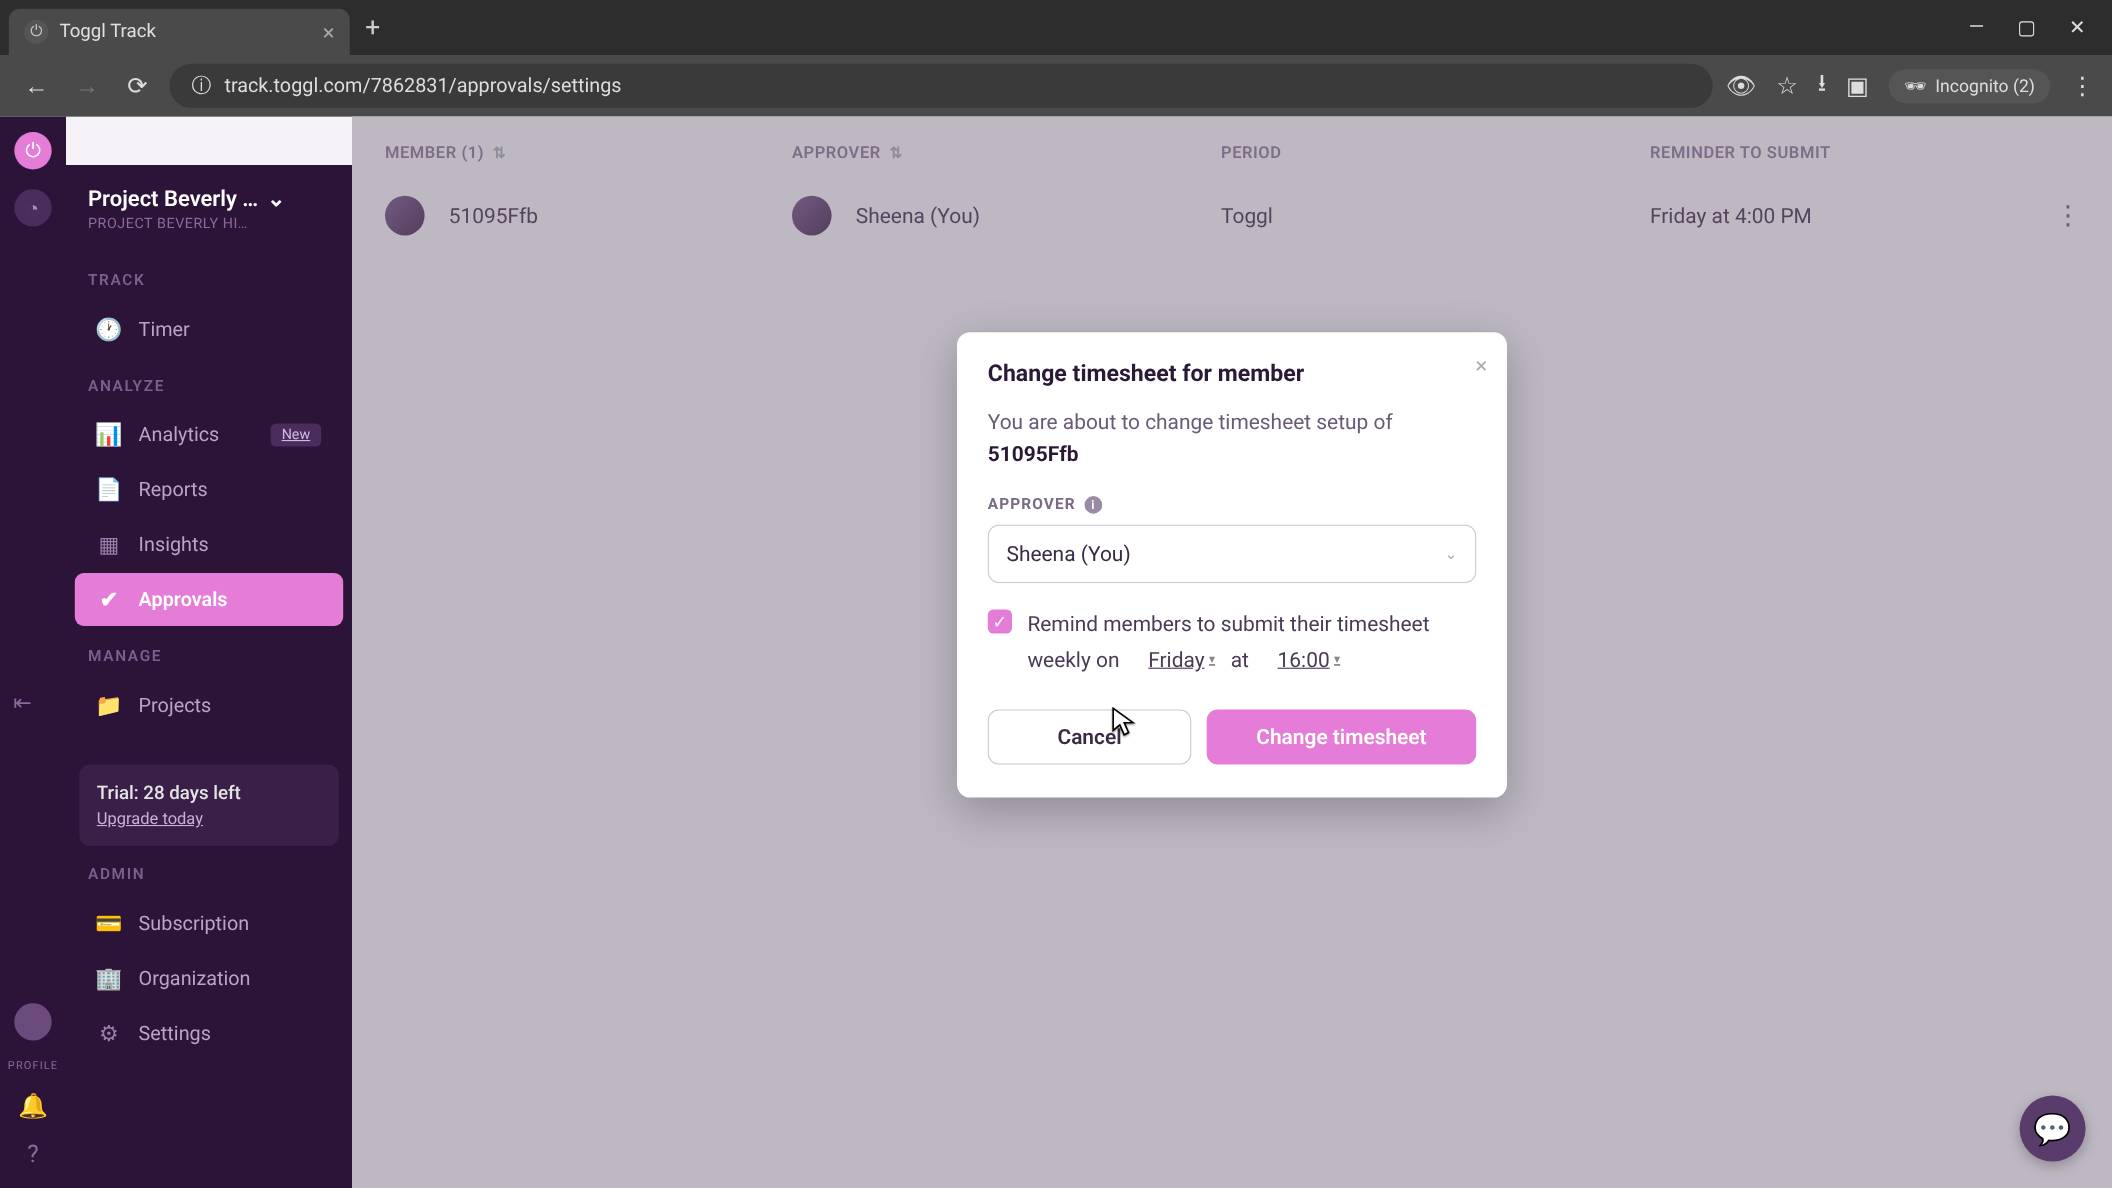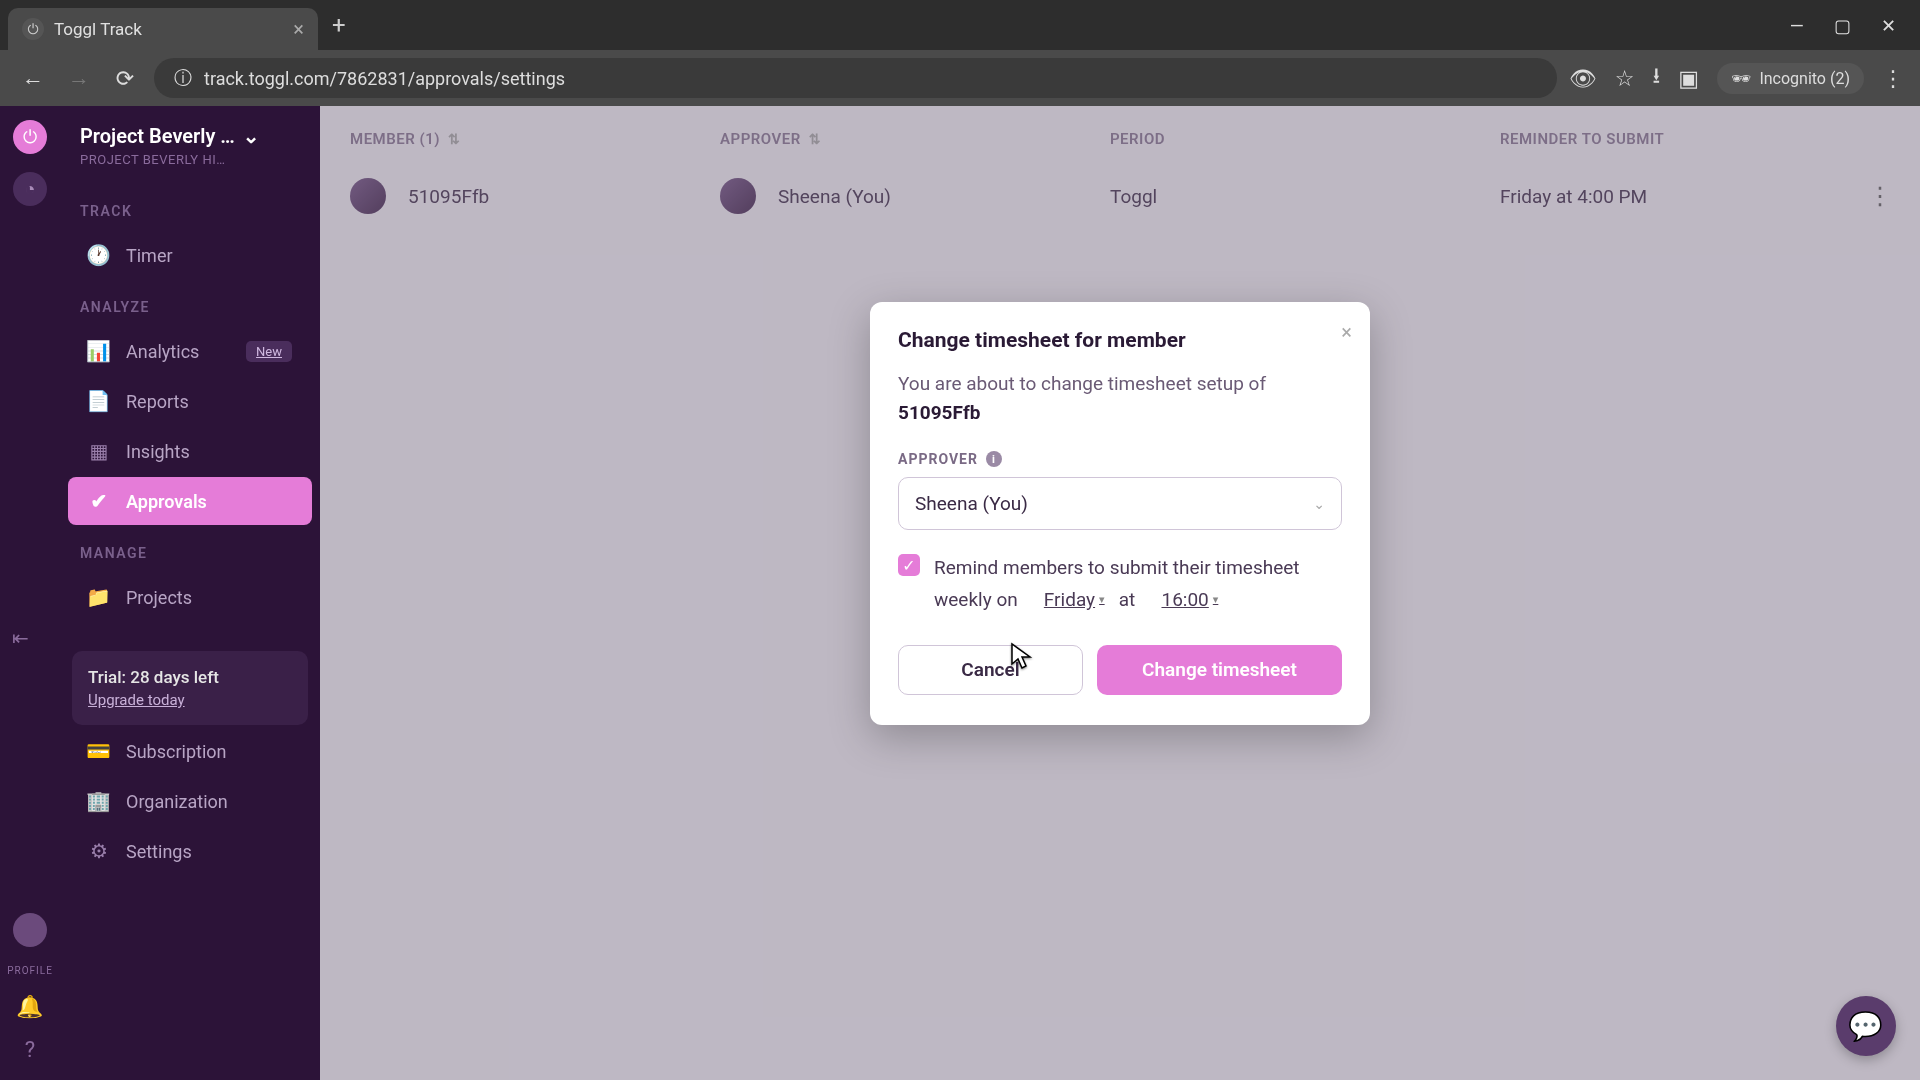--- a/index.html
+++ b/index.html
@@ -30,21 +30,21 @@
 .rail-icon { width: 34px; height: 34px; border-radius: 50%; background: #e57cd8; display: flex; align-items: center; justify-content: center; color: #fff; font-size: 18px; }
 .rail-icon.dim { background: #4a2d5c; color: #a88bb8; }
 .rail-bottom { margin-top: auto; display: flex; flex-direction: column; align-items: center; gap: 18px; padding-bottom: 18px; }
 .rail-avatar { width: 34px; height: 34px; border-radius: 50%; background: #6b4a7c; }
 .rail-label { color: #8a6b9c; font-size: 10px; letter-spacing: 1px; }
 .rail-bell { color: #e57cd8; font-size: 22px; }
 .rail-help { color: #8a6b9c; font-size: 22px; }
 .rail-collapse { position: absolute; left: 12px; top: 520px; color: #8a6b9c; font-size: 20px; }
 
 
-.sidebar { width: 260px; background: #2c1338; color: #b8a5c5; padding-top: 18px; }
+.sidebar { width: 260px; background: #2c1338; color: #b8a5c5; padding-top: 18px; margin-top: 44px; }
 .ws-header { padding: 0 20px 18px 20px; }
 .ws-name { color: #fff; font-size: 20px; font-weight: 600; display: flex; align-items: center; gap: 8px; }
 .ws-sub { color: #8a6b9c; font-size: 13px; letter-spacing: 0.5px; margin-top: 4px; text-transform: uppercase; }
 .section-label { color: #7a608c; font-size: 14px; letter-spacing: 1.5px; padding: 18px 20px 10px; font-weight: 600; }
 .nav-item { display: flex; align-items: center; gap: 16px; padding: 12px 20px; font-size: 18px; color: #b8a5c5; cursor: pointer; border-radius: 8px; margin: 2px 8px; }
 .nav-item.active { background: #e57cd8; color: #fff; font-weight: 600; }
 .nav-item.active .nav-icn { color: #fff; }
 .nav-icn { width: 22px; font-size: 20px; color: #9a7fab; display: flex; align-items: center; justify-content: center; }
 .badge { background: #4a2d5c; color: #d0b8e0; font-size: 13px; padding: 3px 10px; border-radius: 5px; margin-left: auto; text-decoration: underline; }
 .trial-box { margin: 30px 12px 0; background: #3a2048; border-radius: 10px; padding: 16px; }
@@ -183,20 +183,21 @@
     <div class="nav-item">
       <span class="nav-icn">📁</span>
       <span>Projects</span>
     </div>
 
     <div class="trial-box">
       <div class="trial-title">Trial: 28 days left</div>
       <a class="trial-link">Upgrade today</a>
     </div>
 
+    <div class="section-label">ADMIN</div>
     <div class="nav-item">
       <span class="nav-icn">💳</span>
       <span>Subscription</span>
     </div>
     <div class="nav-item">
       <span class="nav-icn">🏢</span>
       <span>Organization</span>
     </div>
     <div class="nav-item">
       <span class="nav-icn">⚙</span>

